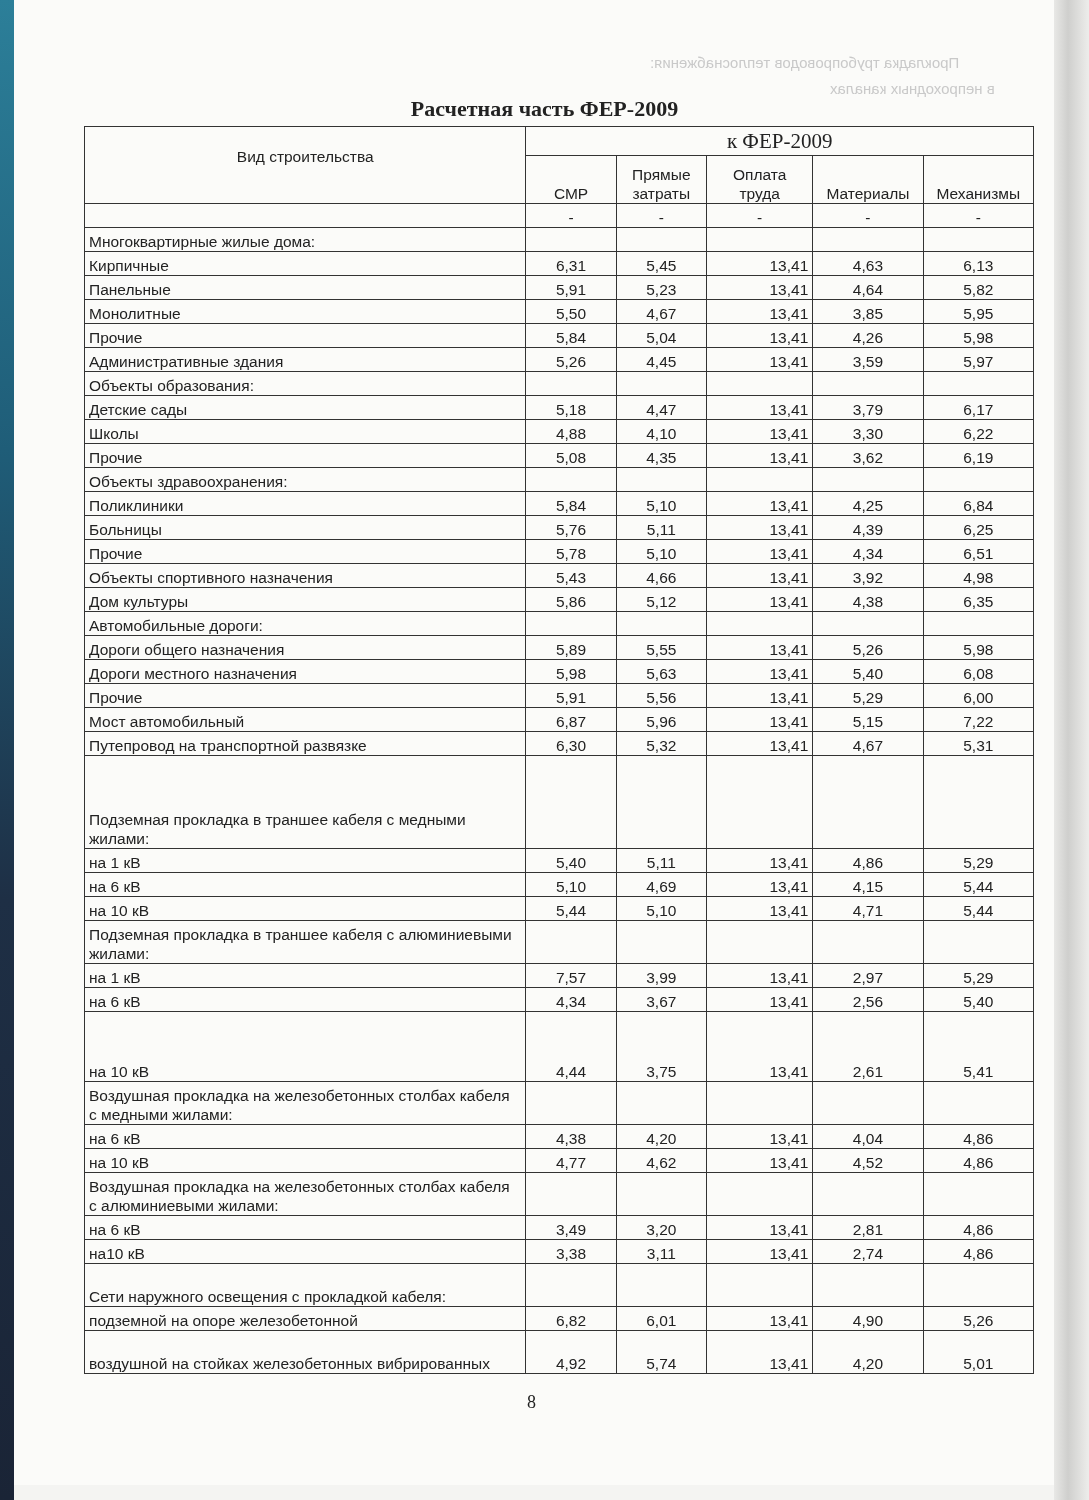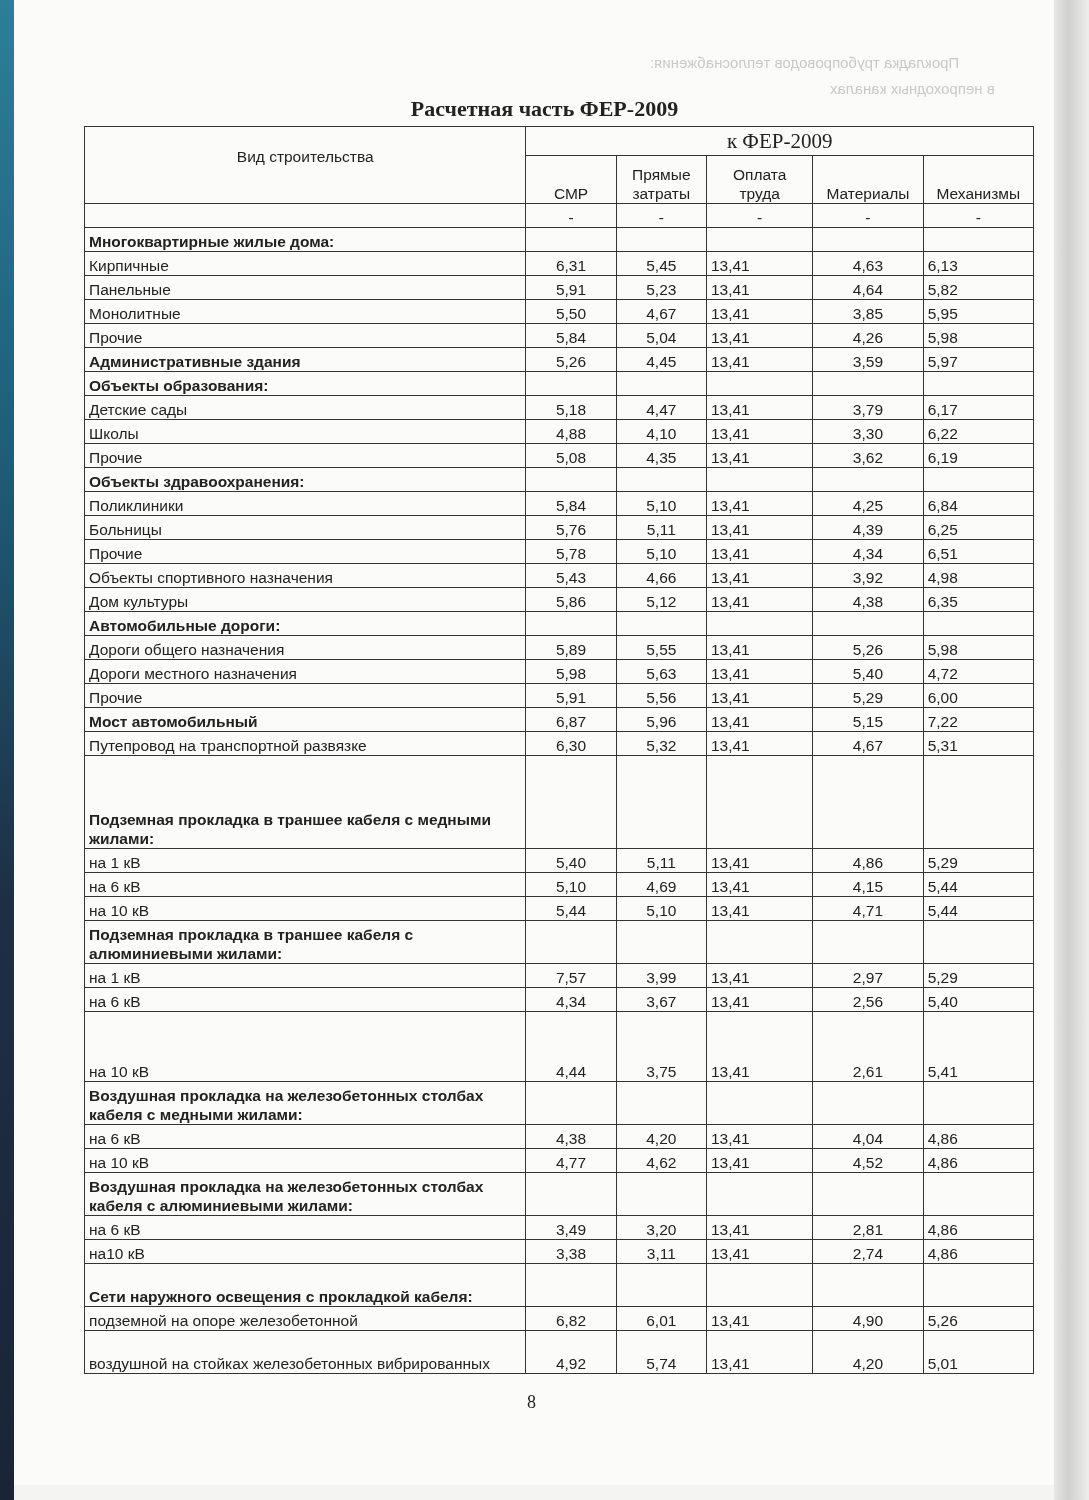--- a/index.html
+++ b/index.html
@@ -41,24 +41,24 @@
   table.fer th { text-align: center; }
   .col-name { width: 440px; }
   .col-smr { width: 90px; }
   .col-pz { width: 90px; }
   .col-ot { width: 106px; }
   .col-mat { width: 110px; }
   .col-mech { width: 110px; }
   .hdr-group { font-family: "Liberation Serif", serif; font-weight: bold; font-size: 21px; height: 28px; vertical-align: middle !important; }
   .hdr-main { vertical-align: top !important; padding-top: 20px !important; }
   td.num { text-align: center; }
-  td.num-r { text-align: left; padding-right: 16px; }
-  td.ot { text-align: left; vertical-align: top; }
+  td.num-r { text-align: center; padding-right: 16px; }
+  td.ot { text-align: right; vertical-align: top; }
   tr.row td { height: 23px; }
-  tr.section td.name { font-weight: bold; margin-top: 36px; }
+  tr.section td.name { font-weight: normal; margin-top: 36px; }
   tr.tall td { height: 42px; }
   tr.xtall td { height: 92px; }
   .page-num {
     position: absolute; left: 527px; top: 1392px; font-family: "Liberation Serif", serif;
     font-size: 18px; color: #222;
   }
 </style>
 </head>
 <body>
 
@@ -245,21 +245,21 @@
         <td class="ot">13,41</td>
         <td class="num">5,26</td>
         <td class="num-r">5,98</td>
       </tr>
       <tr class="row">
         <td class="name">Дороги местного назначения</td>
         <td class="num">5,98</td>
         <td class="num">5,63</td>
         <td class="ot">13,41</td>
         <td class="num">5,40</td>
-        <td class="num-r">4,72</td>
+        <td class="num-r">6,08</td>
       </tr>
       <tr class="row">
         <td class="name">Прочие</td>
         <td class="num">5,91</td>
         <td class="num">5,56</td>
         <td class="ot">13,41</td>
         <td class="num">5,29</td>
         <td class="num-r">6,00</td>
       </tr>
       <tr class="row section">

